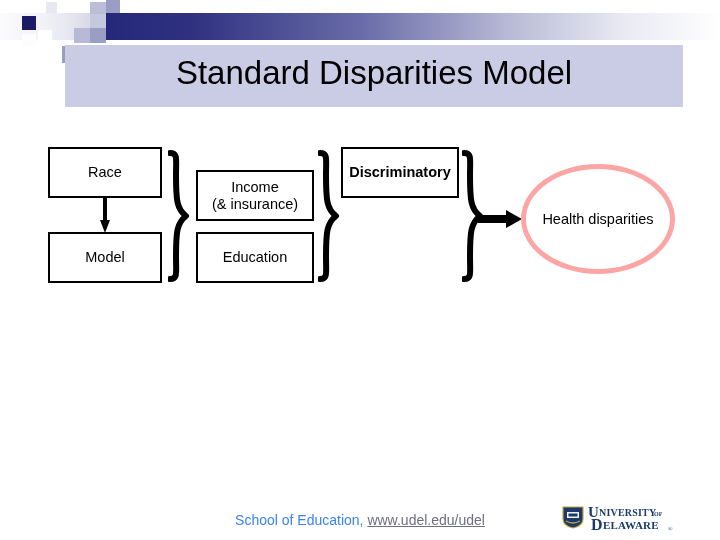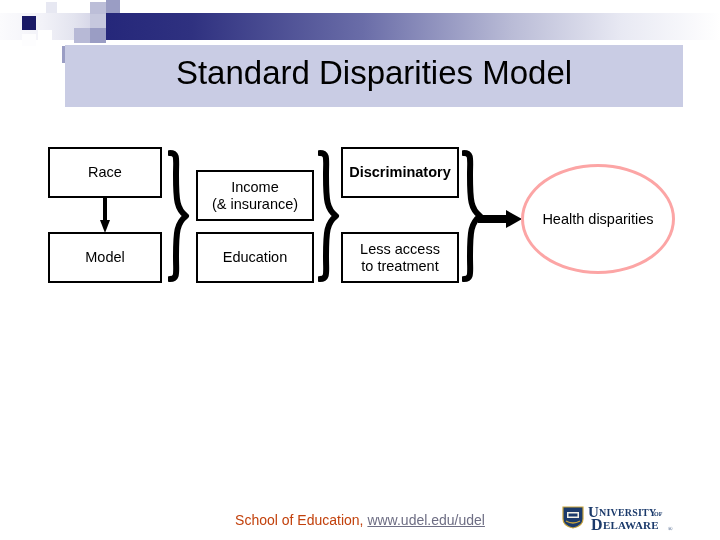--- a/index.html
+++ b/index.html
@@ -93,21 +93,21 @@
   #box-class      { left: 48px;  top: 216px; width: 114px; height: 51px; }
   #box-income     { left: 196px; top: 131px; width: 118px; height: 51px; margin-top: 23px; }
   #box-education  { left: 196px; top: 216px; width: 118px; height: 51px; }
   #box-discrim    { left: 341px; top: 131px; width: 118px; height: 51px; font-weight: bold; }
   #box-lessaccess { left: 341px; top: 216px; width: 118px; height: 51px; }
 
   #ellipse-health {
     position: absolute;
     left: 521px; top: 148px;
     width: 154px; height: 110px;
-    border: 3px solid #fca5a5;
+    border: 5px solid #fca5a5;
     border-radius: 50%;
     background: #ffffff;
     box-sizing: border-box;
     display: flex;
     align-items: center;
     justify-content: center;
     font-size: 14.5px;
     color: #000000;
     white-space: nowrap;
   }
@@ -152,21 +152,21 @@
 
   
   #footer-text {
     position: absolute;
     left: 0; top: 512px;
     width: 720px;
     text-align: center;
     font-size: 14px;
     color: #3a3a3a;
   }
-  #footer-text .plain { color: #c2410c; }
+  #footer-text .plain { color: #3b82f6; }
   #footer-url {
     color: #6e6e84;
     text-decoration: underline;
   }
 
   #logo {
     position: absolute;
     left: 562px; top: 503px;
     width: 150px; height: 30px;
   }
@@ -228,26 +228,20 @@
   <div class="node-box" id="box-education">
     <span>Education</span>
   </div>
 
   <div class="node-box" id="box-discrim">
     <div>
       <div>Discriminatory</div>
     </div>
   </div>
 
-  <div class="node-box" id="box-lessaccess">
-    <div>
-      <div>Less access</div>
-      <div>to treatment</div>
-    </div>
-  </div>
 
   <div class="brace" id="brace-1">
     <svg width="22" height="134" viewBox="0 0 22 134" xmlns="http://www.w3.org/2000/svg">
       <path d="M2 4 C10 4, 8 10, 8 26 C8 52, 9 60, 18 67 C9 74, 8 82, 8 108 C8 124, 10 130, 2 130" fill="none" stroke="#000000" stroke-width="6" stroke-linecap="round" stroke-linejoin="round"></path>
     </svg>
   </div>
 
   <div class="brace" id="brace-2">
     <svg width="22" height="134" viewBox="0 0 22 134" xmlns="http://www.w3.org/2000/svg">
       <path d="M2 4 C10 4, 8 10, 8 26 C8 52, 9 60, 18 67 C9 74, 8 82, 8 108 C8 124, 10 130, 2 130" fill="none" stroke="#000000" stroke-width="6" stroke-linecap="round" stroke-linejoin="round"></path>

